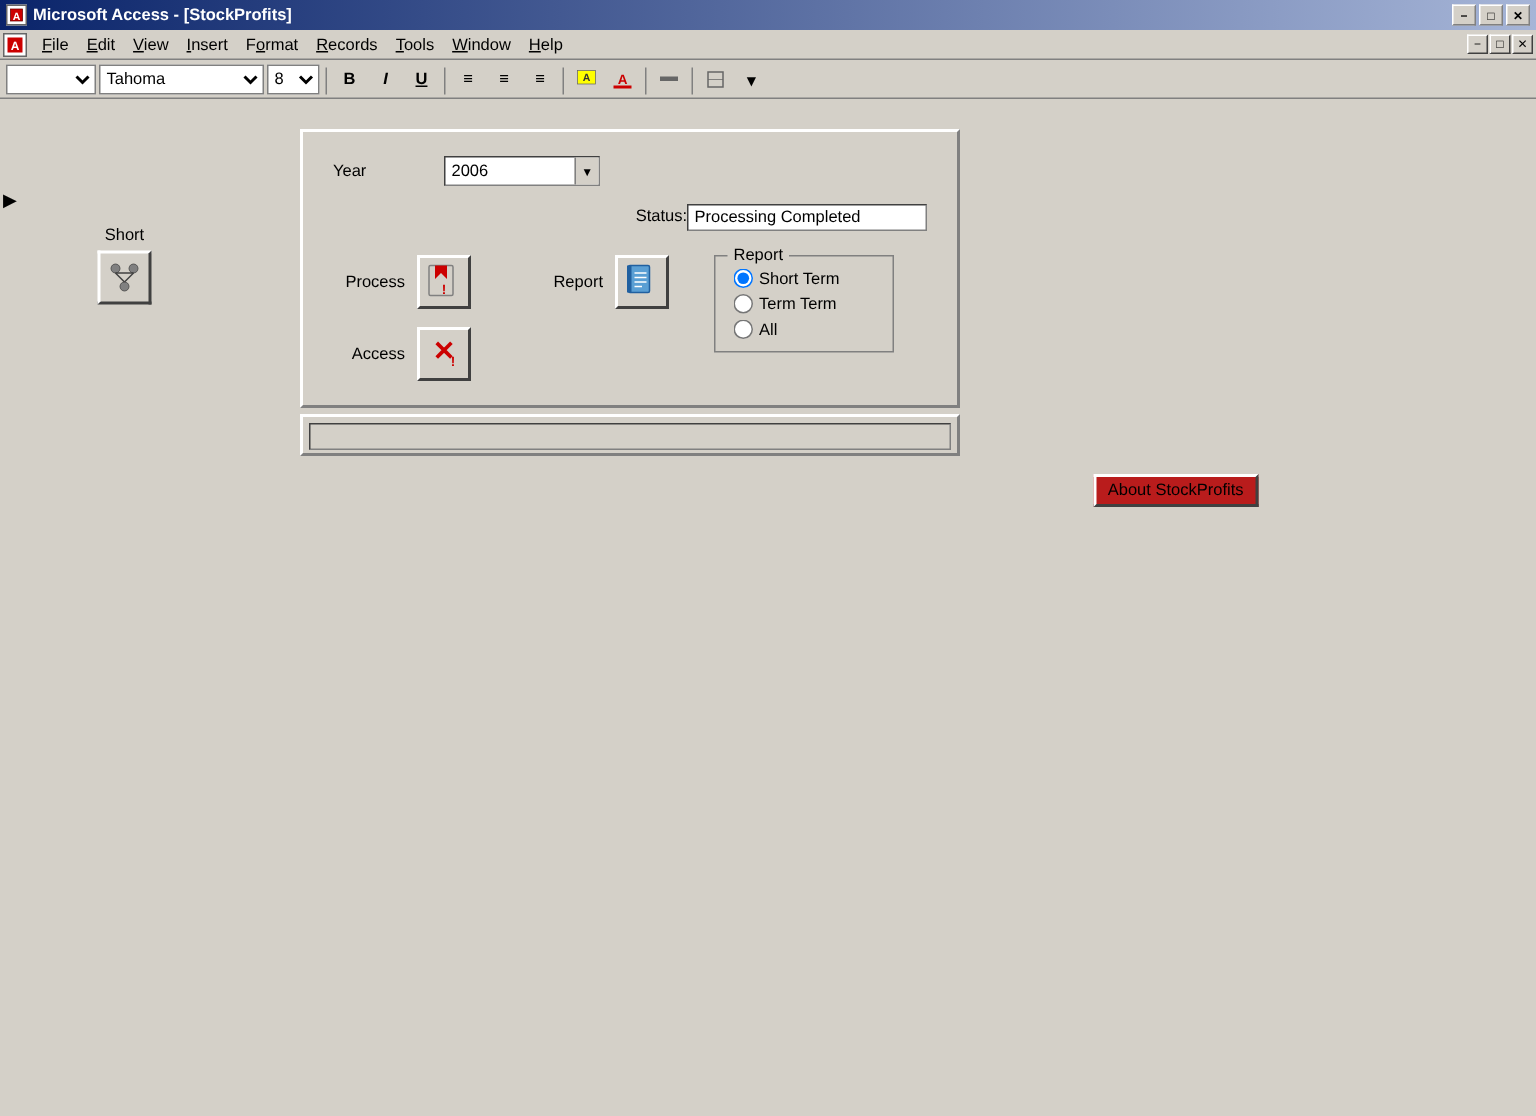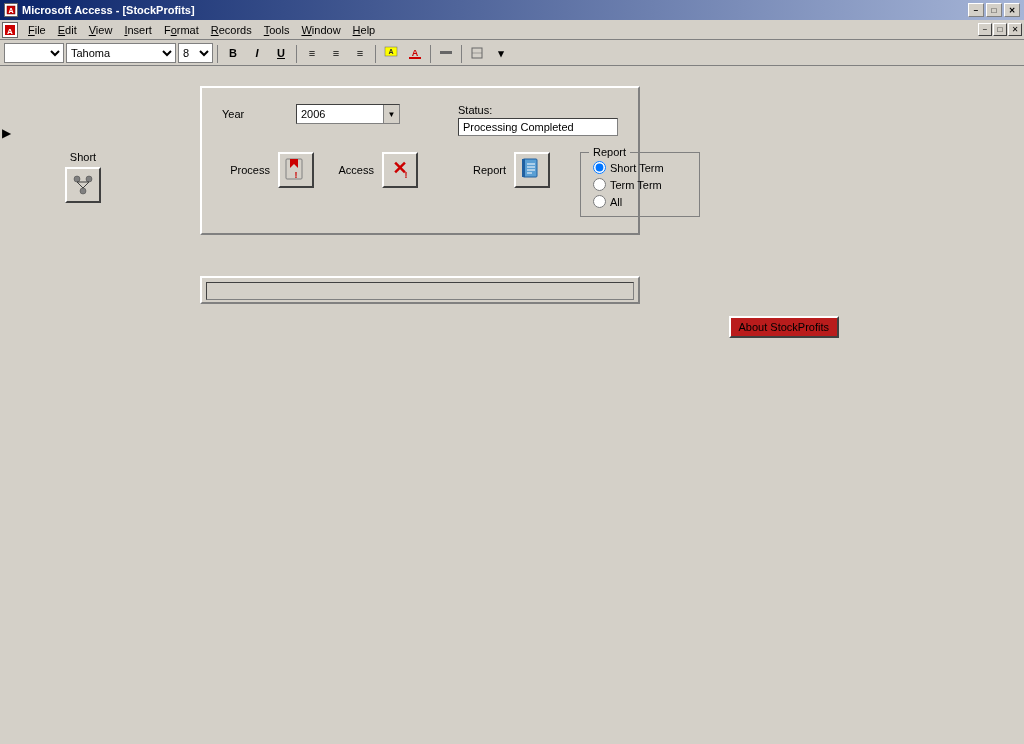--- a/index.html
+++ b/index.html
@@ -443,31 +443,31 @@
       <div style="display:flex; align-items:flex-start; justify-content:space-between; margin-bottom: 16px;">
 
         <div style="display:flex; align-items:center; gap:24px;">
           <span class="form-label">Year</span>
           <div class="form-combo">
             <span class="combo-text">2006</span>
             <div class="combo-arrow">▼</div>
           </div>
         </div>
 
-        <div style="display:flex; flex-direction:column; align-items:flex-start;">
+        <div style="display:flex; flex-direction:row; align-items:center;margin-top:32px;">
           <span style="font-size:11px; margin-bottom:2px;">Status:</span>
           <div class="status-field">
             <span>Processing Completed</span>
           </div>
         </div>
       </div>
 
       <div style="display:flex; align-items:flex-start; gap:20px;">
 
-        <div style="display:flex; gap:12px;">
+        <div style="display:flex; flex-direction:column; gap:12px;">
           <div class="action-btn-row">
             <span class="action-btn-label">Process</span>
             <div class="icon-btn">
               <svg width="28" height="28" viewBox="0 0 28 28">
 
                 <rect x="4" y="3" width="16" height="20" rx="1" fill="#d4d0c8" stroke="#808080" stroke-width="1"></rect>
                 <polygon points="8,3 8,12 12,8 16,12 16,3" fill="#c00"></polygon>
                 <text x="14" y="22" text-anchor="middle" font-size="9" fill="#c00" font-weight="bold">!</text>
               </svg>
             </div>

